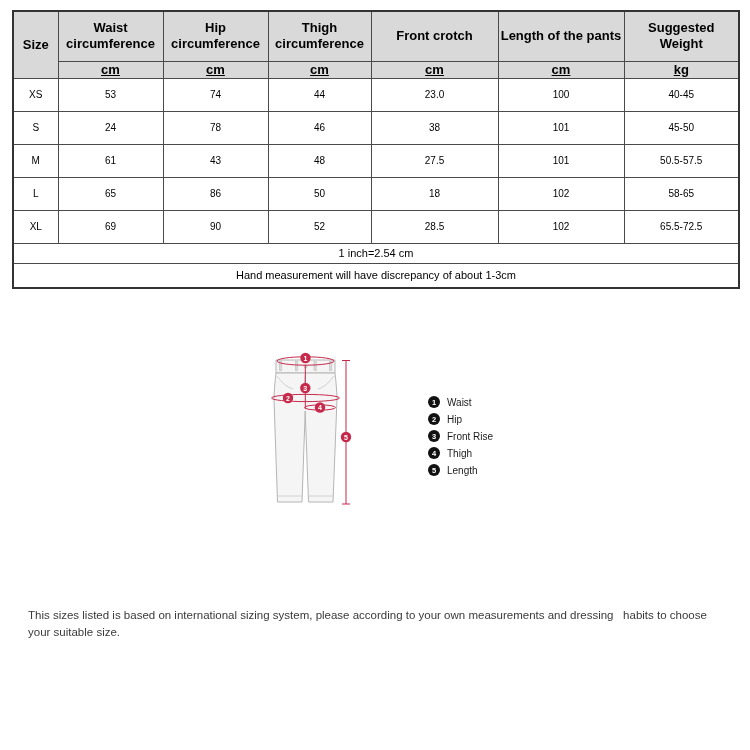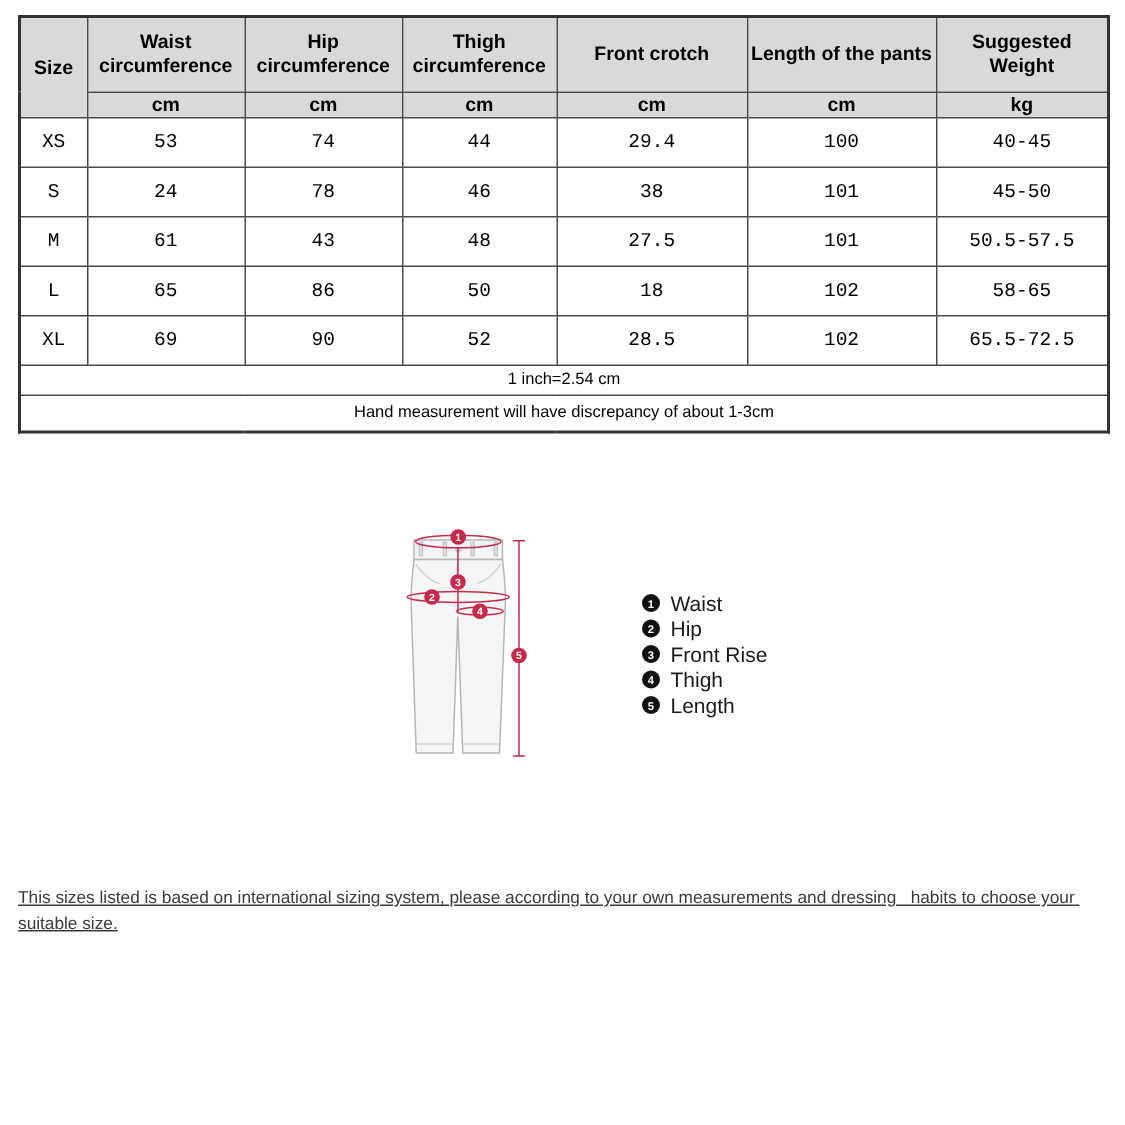--- a/index.html
+++ b/index.html
@@ -16,47 +16,47 @@
   }
   table.size-chart th, table.size-chart td{
     border:1px solid #4a4a4a;
     text-align:center;vertical-align:middle;
     padding:0 2px;overflow:hidden;
   }
   table.size-chart thead th{
     background:#d9d9d9;font-weight:bold;font-size:13px;line-height:16px;
   }
   tr.hdr-row{height:50px;}
-  tr.unit-row{height:14px;}
+  tr.unit-row{height:14px;text-decoration:underline;}
   tr.unit-row th{font-size:12px;}
   tr.data-row{height:33px;}
-  tr.data-row td{font-size:13px;font-weight:normal;font-family:Liberation Mono, monospace;}
+  tr.data-row td{font-size:10px;font-weight:normal;}
   tr.foot-row-1{height:20px;}
   tr.foot-row-2{height:25px;border-radius:12px;}
   tr.foot-row-1 td, tr.foot-row-2 td{font-size:11px;font-weight:normal;}
   
   .diagram{position:absolute;top:345px;left:0;width:750px;height:178px;}
   .diagram svg{position:absolute;left:268px;top:0;}
   .legend{position:absolute;left:428px;top:51px;display:flex;flex-direction:column;gap:5px;}
   .legend-item{display:flex;align-items:center;height:12px;}
   .legend-dot{
     width:12px;height:12px;border-radius:50%;background:#111;color:#fff;
     font-size:7.5px;font-weight:bold;display:flex;align-items:center;justify-content:center;
     flex:0 0 12px;
   }
-  .legend-label{font-size:14px;color:#1a1a1a;margin-left:7px;white-space:nowrap;}
+  .legend-label{font-size:10px;color:#1a1a1a;margin-left:7px;white-space:nowrap;}
   
   .notes{
     position:absolute;top:523px;left:12px;width:728px;
     font-size:11.5px;line-height:17px;color:#3a3a3a;
     white-space:pre-wrap;
   }
   .note-section{margin:0 0 15px 0;}
   .note-title{margin:0;}
-  .note-text{margin:0;text-decoration:underline;}
+  .note-text{margin:16px;}
 </style>
 </head>
 <body>
 
 <table class="size-chart">
   <colgroup>
     <col style="width:45px">
       <col style="width:105px">
       <col style="width:105px">
     <col style="width:103px">
@@ -82,21 +82,21 @@
       <th>cm</th>
       <th>kg</th>
     </tr>
   </thead>
   <tbody>
     <tr class="data-row">
       <td>XS</td>
       <td>53</td>
       <td>74</td>
       <td>44</td>
-      <td>29.4</td>
+      <td>23.0</td>
       <td>100</td>
       <td>40-45</td>
     </tr>
     <tr class="data-row">
       <td>S</td>
       <td>24</td>
       <td>78</td>
       <td>46</td>
       <td>38</td>
       <td>101</td>

